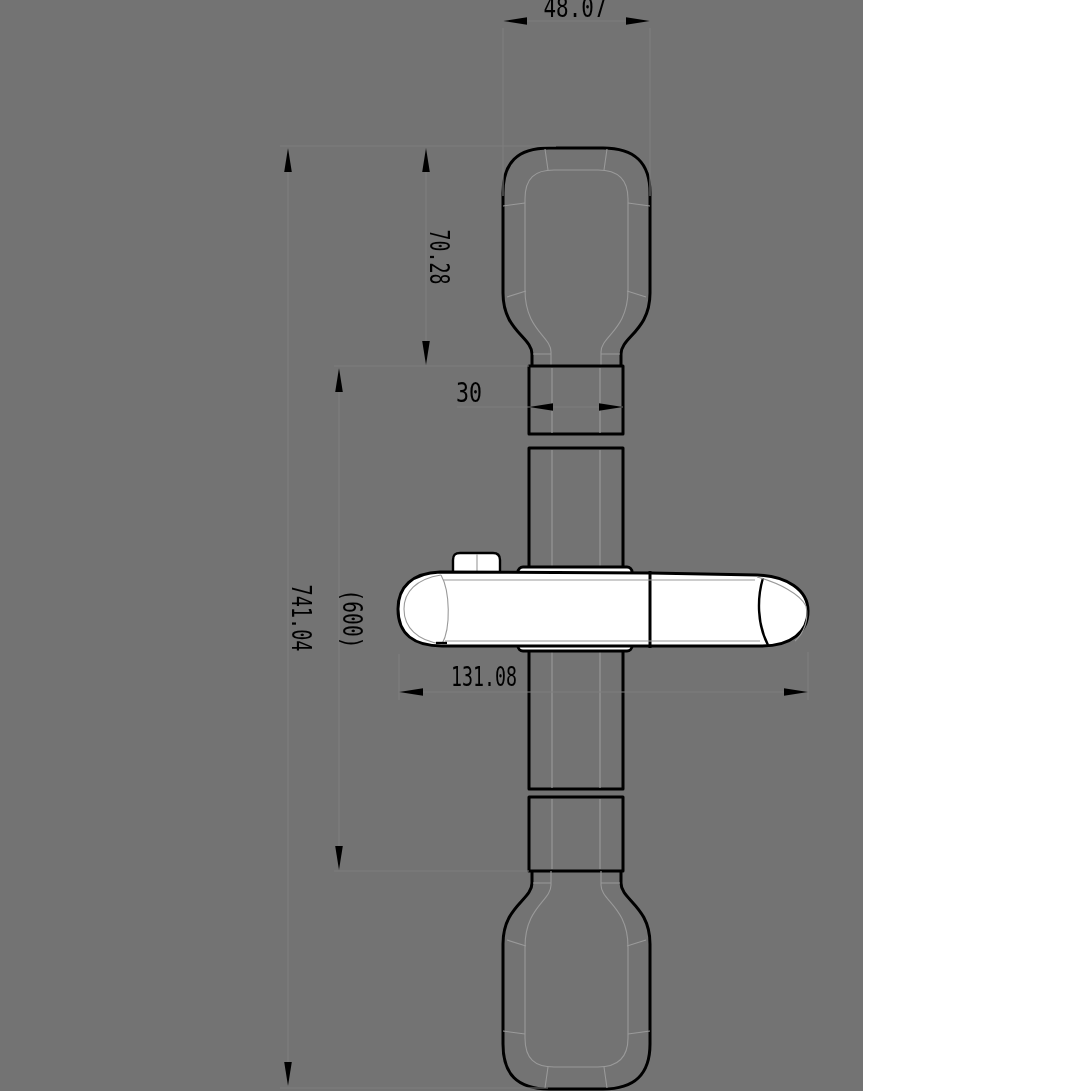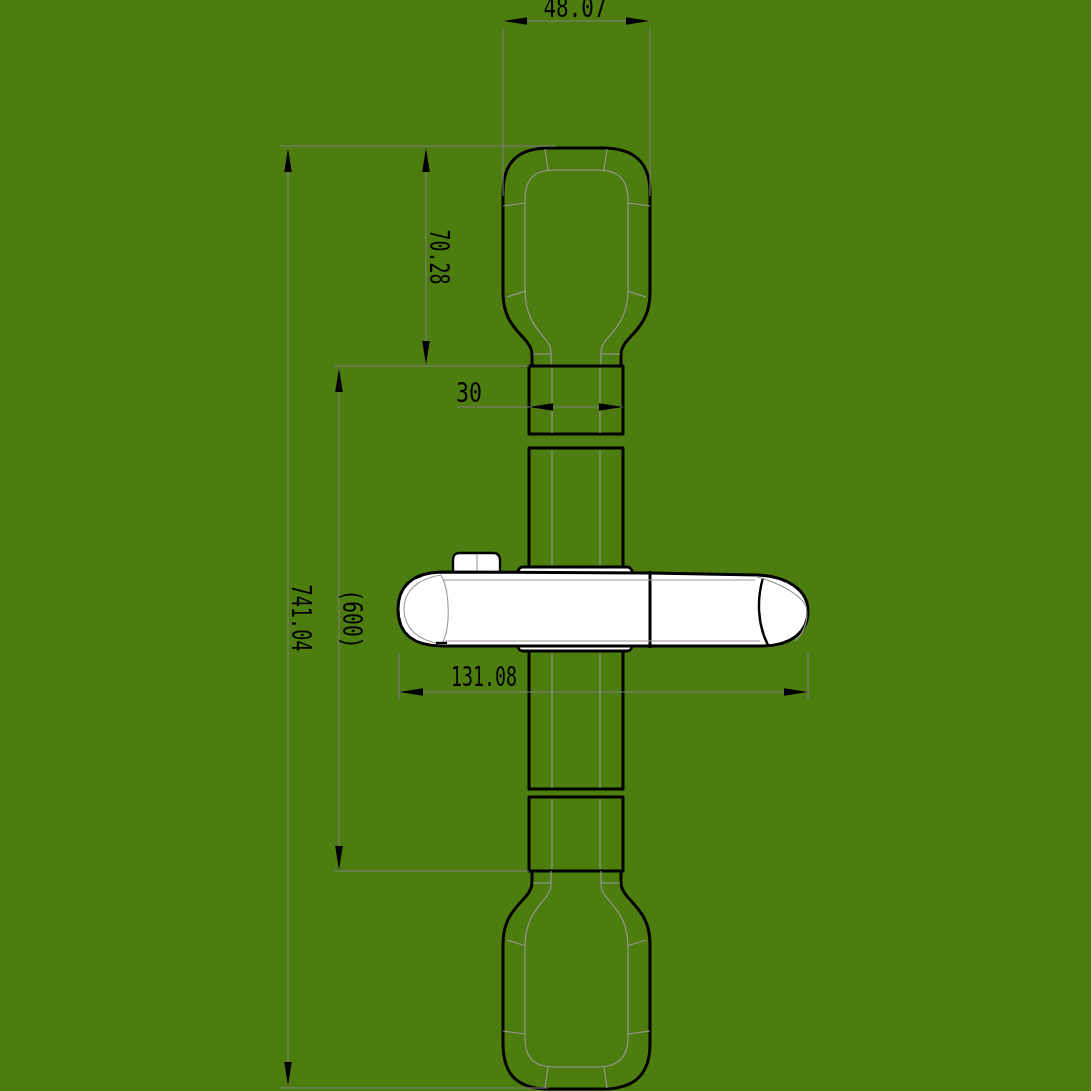--- a/index.html
+++ b/index.html
@@ -1,16 +1,16 @@
 <!DOCTYPE html>
 <html style="--outline: #000000; --thin-line: #9a9a9a; --dimension-line: #7f7f7f; --text: #000000;"><head>
 <meta charset="utf-8">
 <style>
   html,body{margin:0;padding:0;background:#fff;}
-  .canvas{position:relative;width:1091px;height:1091px;background:#4d7c0f;overflow:hidden;}
+  .canvas{position:relative;width:863px;height:1091px;background:#737373;overflow:hidden;}
   svg{display:block;}
   .b {fill:none;stroke:var(--outline,#000);stroke-width:3;stroke-linejoin:round;stroke-linecap:butt;}
   .m {fill:none;stroke:var(--outline,#000);stroke-width:2.4;stroke-linejoin:round;}
   .t {fill:none;stroke:var(--thin-line,#9a9a9a);stroke-width:1.1;}
   .d {fill:none;stroke:var(--dimension-line,#7f7f7f);stroke-width:1.1;}
   .wf{fill:#fff;}
   .arr{fill:var(--text,#000);stroke:none;}
   text{fill:var(--text,#000);font-family:"DejaVu Sans Mono","Liberation Mono",monospace;
        font-size:26px;font-weight:400;}
 </style>

